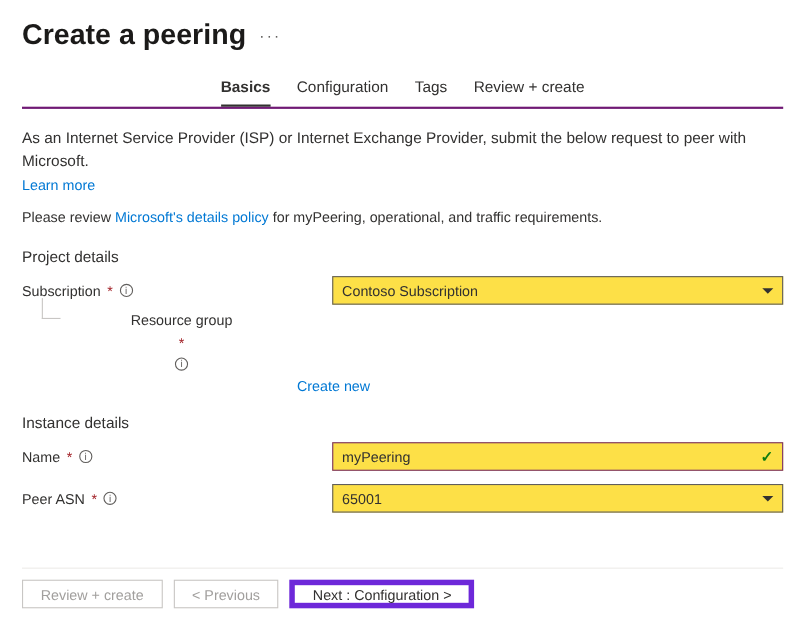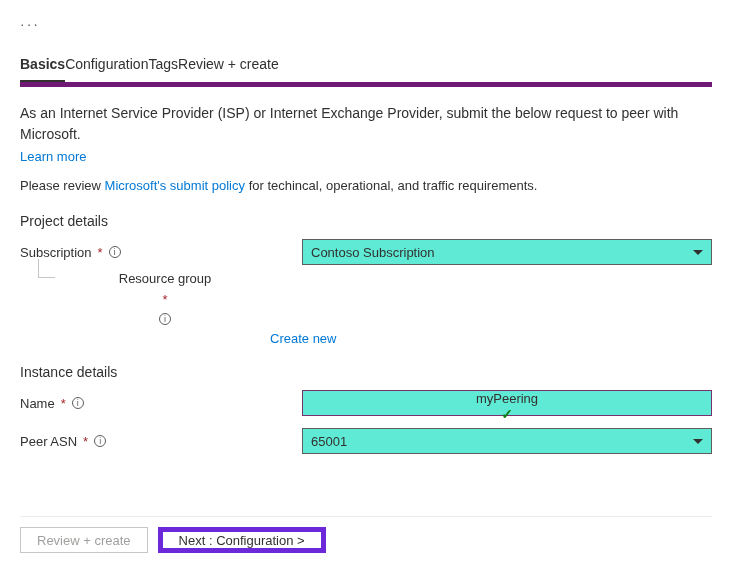--- a/index.html
+++ b/index.html
@@ -9,21 +9,21 @@
       color: #323130;
       width: 732px;
       height: 567px;
       padding: 16px 20px;
       font-size: 13px;
       position: relative;
     }
     .title-row { display: flex; align-items: center; gap: 12px; margin-bottom: 24px; }
     .page-title { font-size: 26px; font-weight: 600; color: #1b1a19; }
     .ellipsis { color: #605e5c; font-size: 14px; letter-spacing: 2px; cursor: pointer; }
-    .tabs { display: flex; border-bottom: 5px solid #701a75; margin-bottom: 16px; }
+    .tabs { display: flex; gap: 24px; border-bottom: 2px solid #701a75; margin-bottom: 16px; justify-content: center; }
     .tab {
       padding: 0 0 8px 0;
       font-size: 14px;
       color: #323130;
       cursor: pointer;
       border-bottom: 2px solid transparent;
     }
     .tab.active { font-weight: 600; border-bottom: 2px solid #323130; }
     .intro { font-size: 14px; color: #323130; line-height: 1.5; margin-bottom: 4px; }
     .link { color: #0078d4; cursor: pointer; }
@@ -53,30 +53,30 @@
       font-size: 9px;
       color: #605e5c;
       cursor: pointer;
       line-height: 1;
     }
     .field-control { flex: 1; }
     .select-box, .input-box {
       width: 100%;
       height: 26px;
       border: 1px solid #605e5c;
-      background: #5eead4;
+      background: #fde047;
       padding: 0 8px;
       font-size: 13px;
       display: flex;
       align-items: center;
       justify-content: space-between;
       cursor: pointer;
       position: relative;
     }
-    .input-box.validated { border: 1px solid #7a306c; flex-direction: column; }
+    .input-box.validated { border: 1px solid #7a306c; }
     .chevron {
       width: 0; height: 0;
       border-left: 5px solid transparent;
       border-right: 5px solid transparent;
       border-top: 5px solid #323130;
     }
     .checkmark { color: #107c10; font-size: 14px; font-weight: bold; }
     .create-new { color: #0078d4; font-size: 13px; margin-left: 250px; margin-top: 2px; cursor: pointer; }
     .button-bar {
       position: absolute;
@@ -100,35 +100,36 @@
     }
     .btn.disabled { color: #a19f9d; border-color: #c8c6c4; cursor: default; }
     .btn.primary-outline { border: 5px solid #6d28d9; font-weight: 400; color: #323130; }
   </style>
 </head>
 <body>
 
 
 
 <div class="title-row">
+  <h1 class="page-title">Create a peering</h1>
   <span class="ellipsis">···</span>
 </div>
 
 <div class="tabs">
   <div class="tab active">Basics</div>
   <div class="tab">Configuration</div>
   <div class="tab">Tags</div>
   <div class="tab">Review + create</div>
 </div>
 
 <p class="intro">As an Internet Service Provider (ISP) or Internet Exchange Provider, submit the below request to peer with Microsoft.</p>
 <span class="link">Learn more</span>
 
 <p class="policy-line">
-  <span>Please review </span><span class="link">Microsoft's submit policy</span><span> for techincal, operational, and traffic requirements.</span>
+  <span>Please review </span><span class="link">Microsoft's details policy</span><span> for myPeering, operational, and traffic requirements.</span>
 </p>
 
 <div class="section-header">Project details</div>
 
 <div class="field-row">
   <div class="field-label">
     <span>Subscription</span>
     <span class="required">*</span>
     <span class="info-icon">i</span>
   </div>
@@ -174,17 +175,18 @@
   <div class="field-control">
     <div class="select-box">
       <span>65001</span>
       <span class="chevron"></span>
     </div>
   </div>
 </div>
 
 <div class="button-bar">
   <button class="btn disabled">Review + create</button>
+  <button class="btn disabled">&lt; Previous</button>
   <button class="btn primary-outline">Next : Configuration &gt;</button>
 </div>
 
 
 
 
 </body></html>

